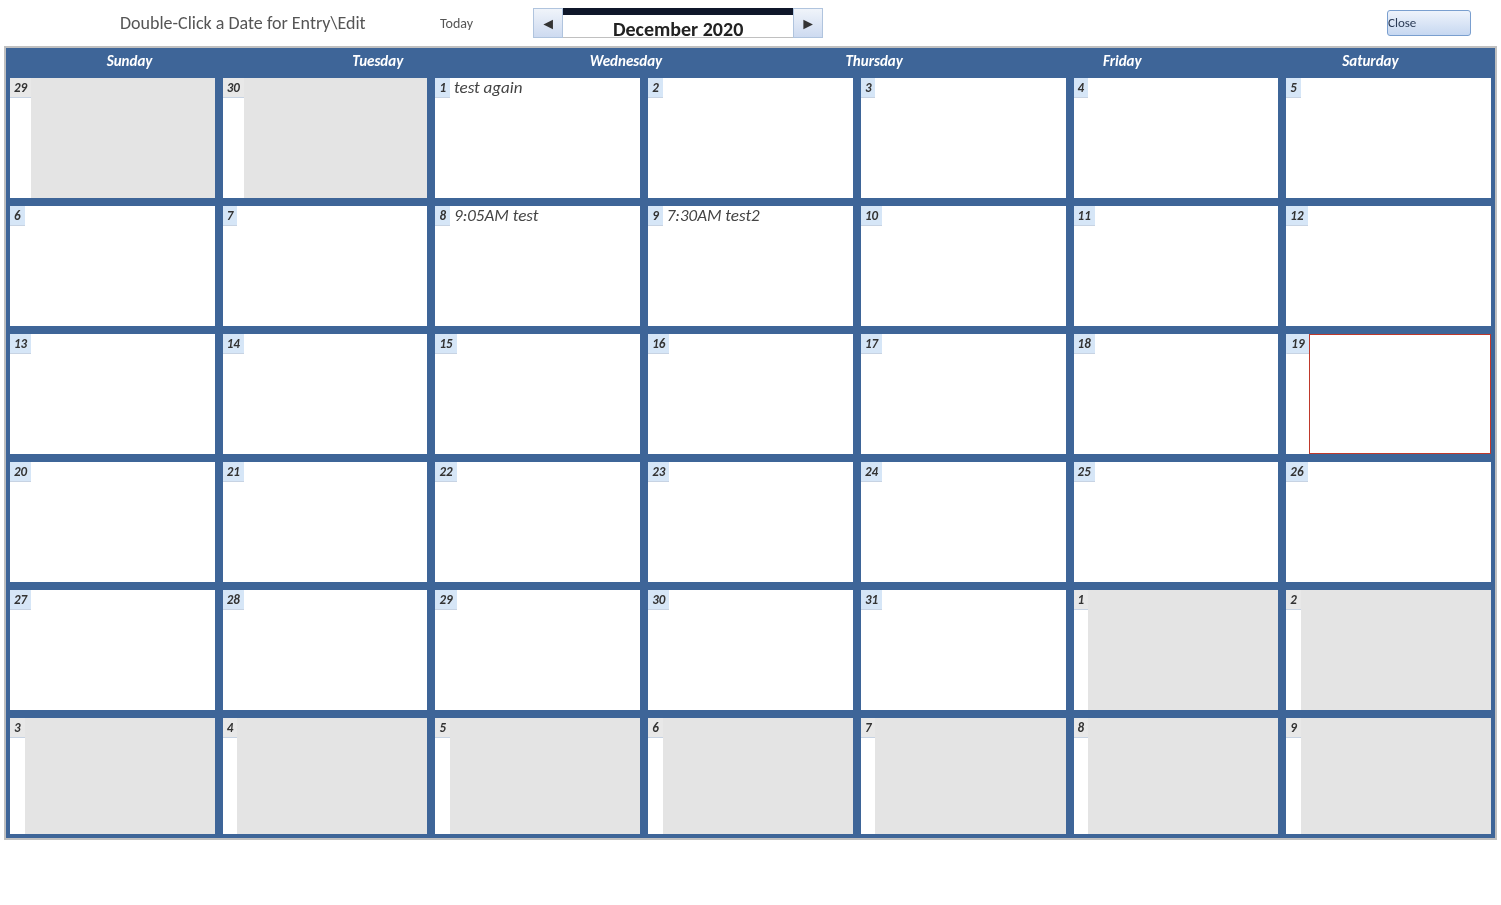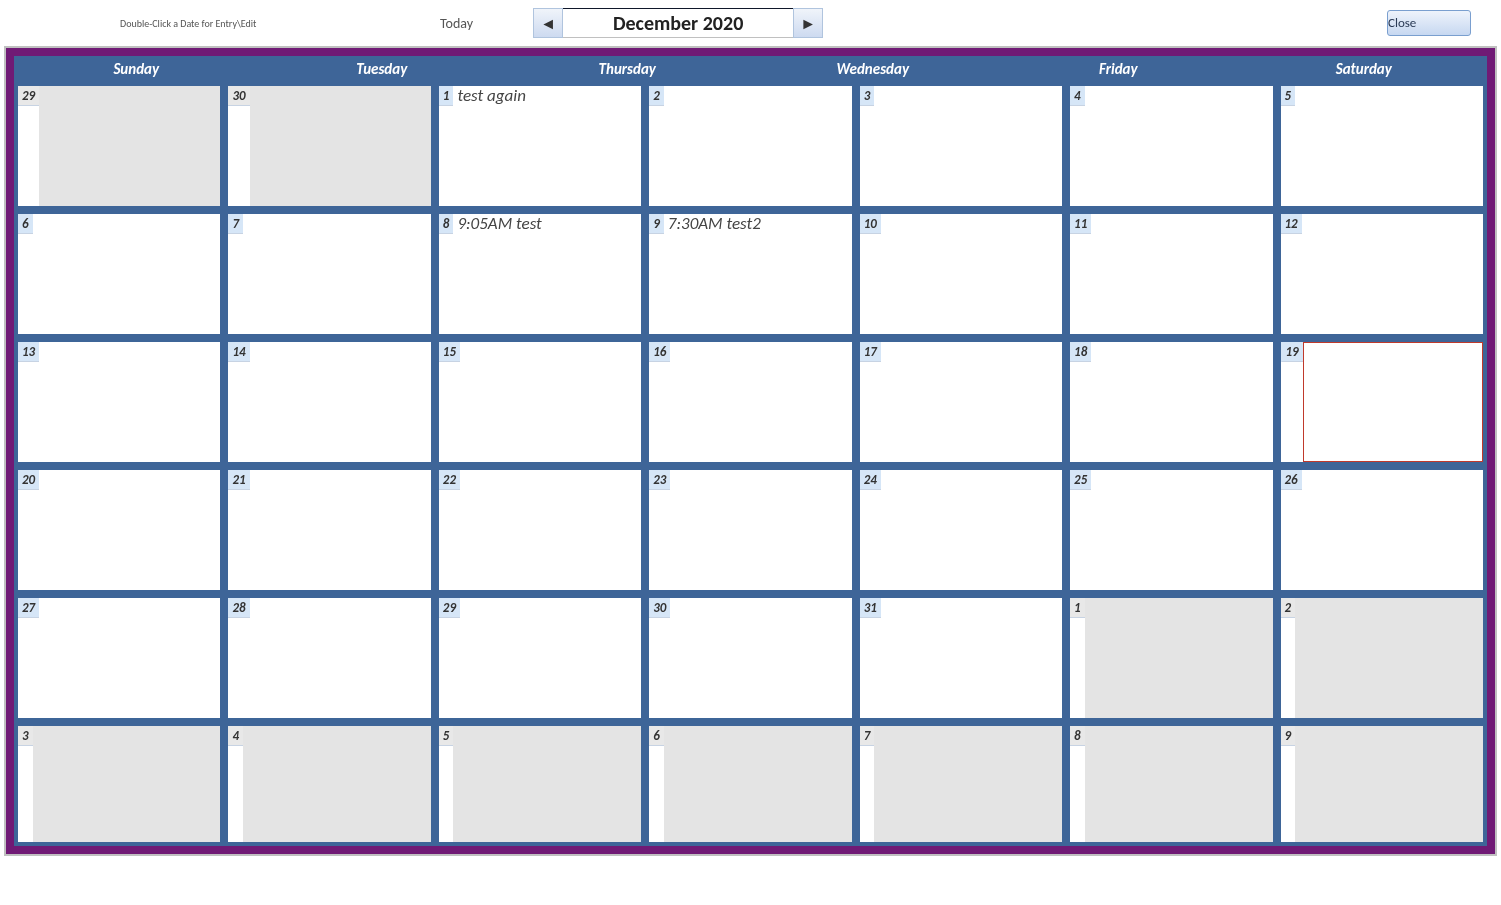--- a/index.html
+++ b/index.html
@@ -11,21 +11,21 @@
     overflow: hidden;
   }
   .top-bar {
     display: flex;
     align-items: center;
     padding: 8px 10px 6px 10px;
     height: 44px;
   }
   .hint {
     color: #555;
-    font-size: 10px;
+    font-size: 18px;
     margin-left: 110px;
     width: 260px;
   }
   .today-link {
     color: #555;
     font-size: 14px;
     cursor: pointer;
     margin-left: 60px;
   }
   .month-nav {
@@ -40,21 +40,21 @@
     background: linear-gradient(#f0f4fa, #cddaf0);
     display: flex;
     align-items: center;
     justify-content: center;
     cursor: pointer;
     color: #333;
     font-size: 16px;
   }
   .month-title {
     width: 230px;
-    border-top: 1px solid #0f172a;
+    border-top: 7px solid #0f172a;
     border-bottom: 1px solid #c0c0c0;
     background: #ffffff;
     text-align: center;
     font-weight: bold;
     font-size: 20px;
     line-height: 28px;
     color: #222;
   }
   .close-btn {
     margin-left: auto;
@@ -66,22 +66,22 @@
     background: linear-gradient(#eef3fb, #c7d8f1);
     font-size: 13px;
     color: #2a3a55;
     cursor: pointer;
     text-align: left;
     line-height: 24px;
   }
   .calendar-wrap {
     margin: 2px 4px 4px 4px;
     border: 2px solid #c0c0c0;
-    padding: 8px;
-    background: #701a75;
+    padding: 0;
+    background: #f97316;
   }
   .calendar {
     width: 100%;
     background: #3e6598;
   }
   .row { display: flex; }
   .dow-header {
     flex: 1;
     background: #3e6598;
     color: #ffffff;
@@ -156,22 +156,22 @@
     </div>
   </div>
   <div class="close-btn">Close</div>
 </div>
 
 <div class="calendar-wrap">
   <div class="calendar">
     <div class="row" id="dow-row">
         <div class="dow-header">Sunday</div>
         <div class="dow-header">Tuesday</div>
+        <div class="dow-header">Wednesday</div>
         <div class="dow-header">Thursday</div>
-        <div class="dow-header">Wednesday</div>
         <div class="dow-header">Friday</div>
         <div class="dow-header">Saturday</div>
       </div>
     <div id="weeks-container">
         <div class="row">
           <div class="cell other">
             <div class="day-num">29</div>
             <div class="day-body"></div>
           </div>
           <div class="cell other">

